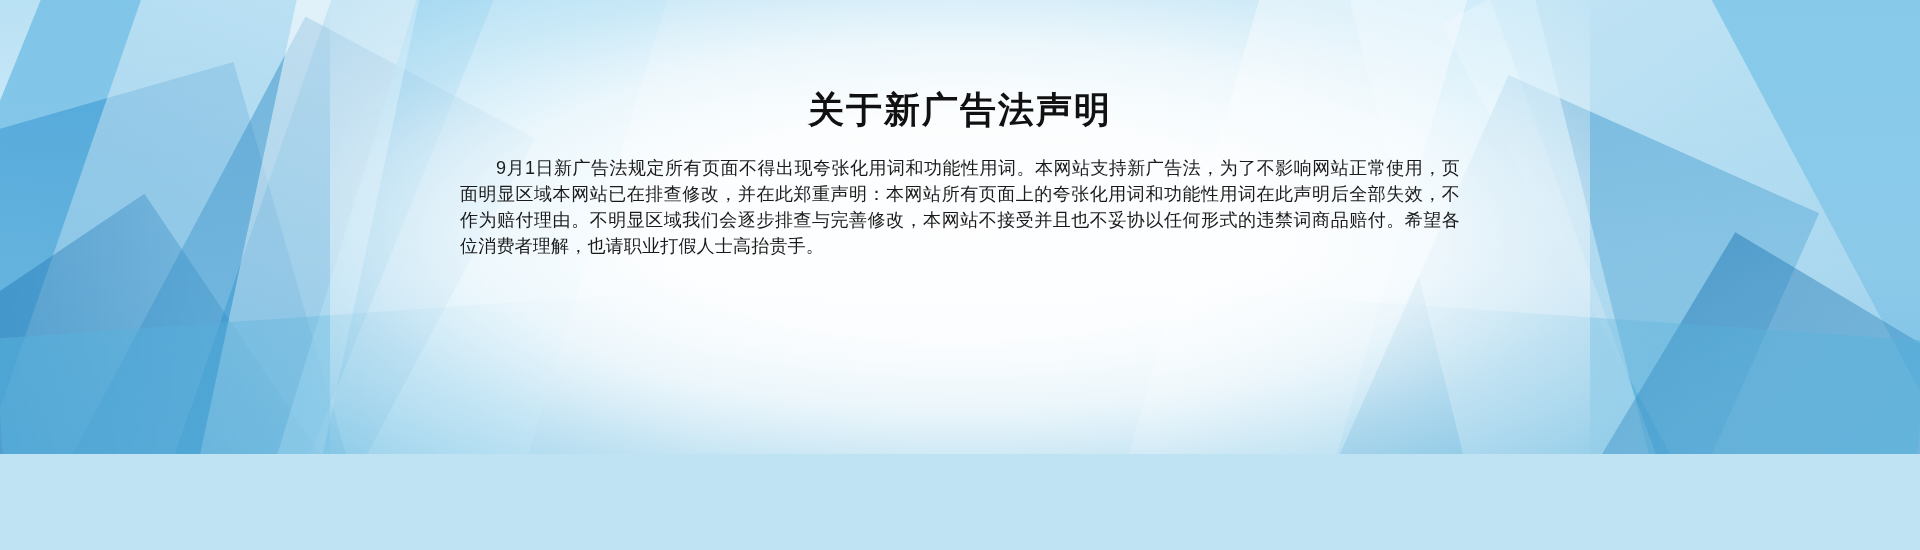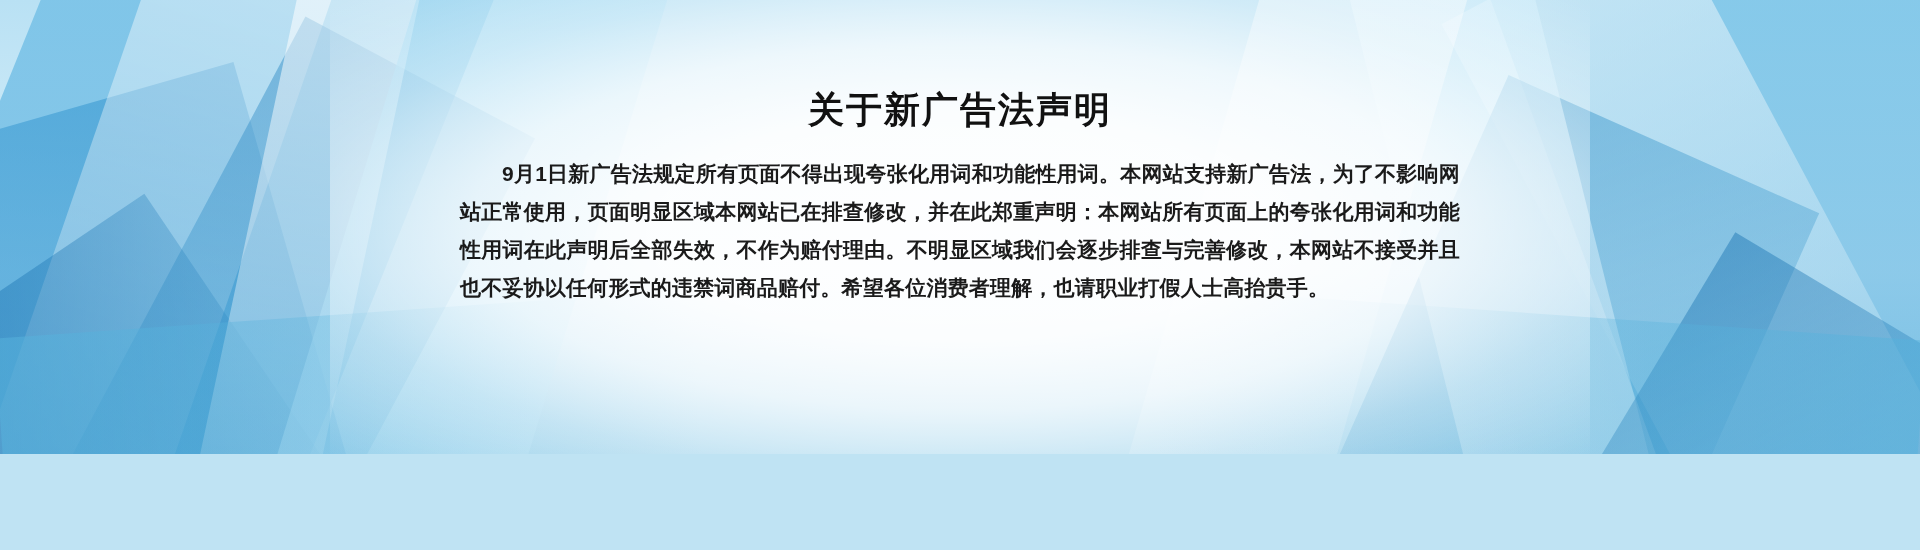--- a/index.html
+++ b/index.html
@@ -78,27 +78,26 @@
   }
   .title{
     text-align:center;
     font-size:36px;font-weight:bold;color:#111;
     letter-spacing:2px;
     margin:0;padding-top:88px;
     line-height:1.2;
   }
   .body-text{
     margin:24px 0 0 0;
-    font-size:21px;
-    line-height:38px;
+    font-size:18px;
+    line-height:26px;
     color:#1a1a1a;
     text-align:justify;
     text-justify:inter-ideograph;
     letter-spacing:.2px;
-    font-weight:bold;
   }
   .p1{text-indent:2em;}
   .p2{margin-top:0;text-indent:0;}
 </style>
 </head>
 <body>
 
 <div class="banner">
 
   <div class="shard s1"></div>

